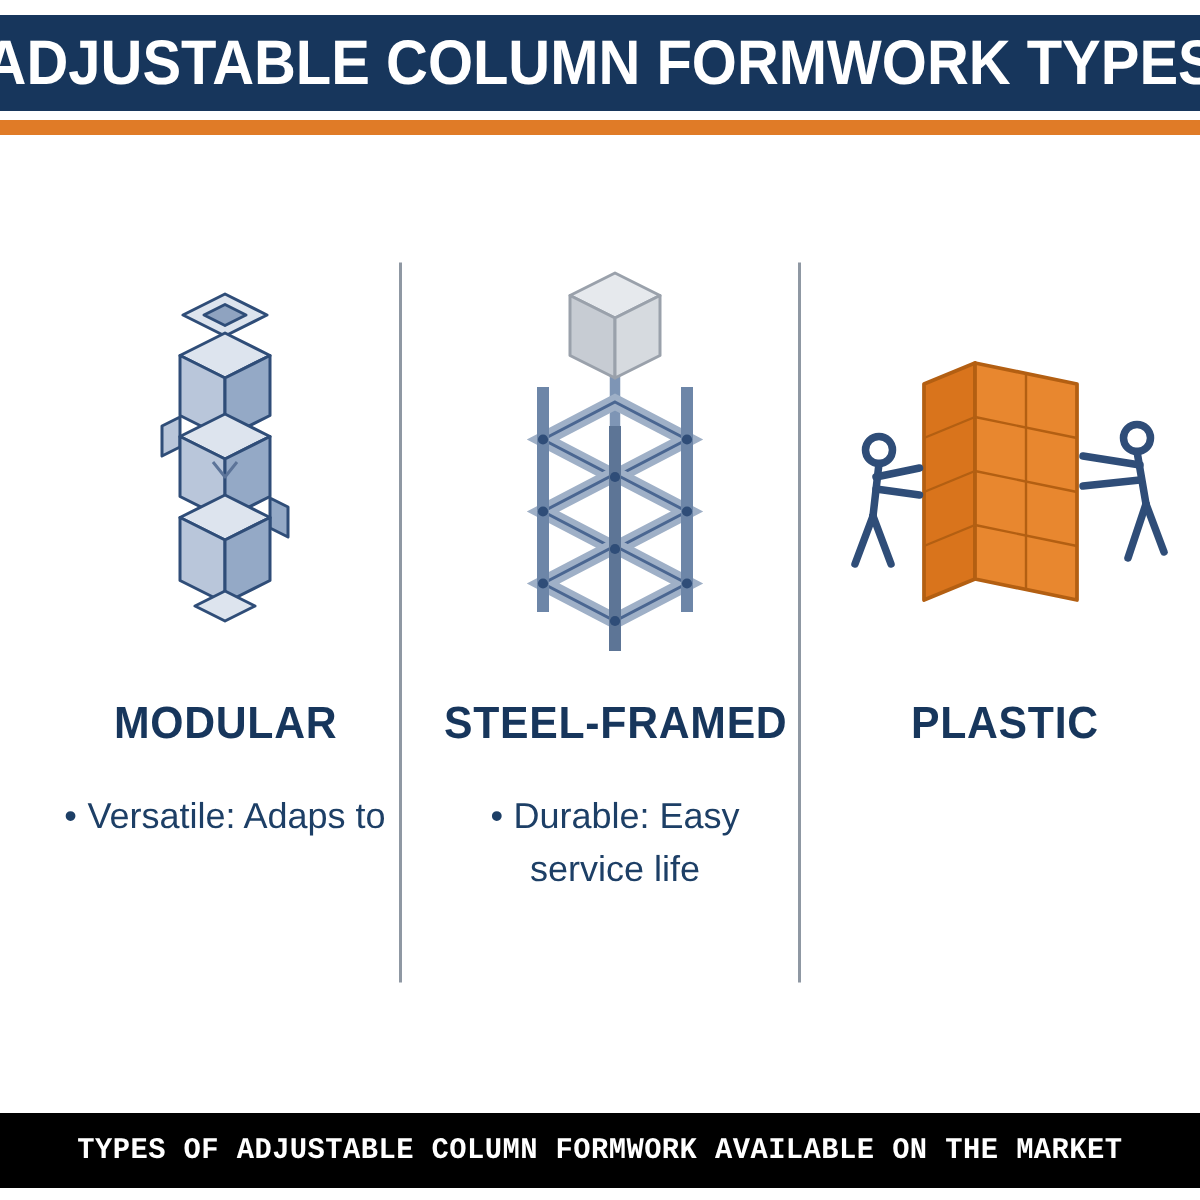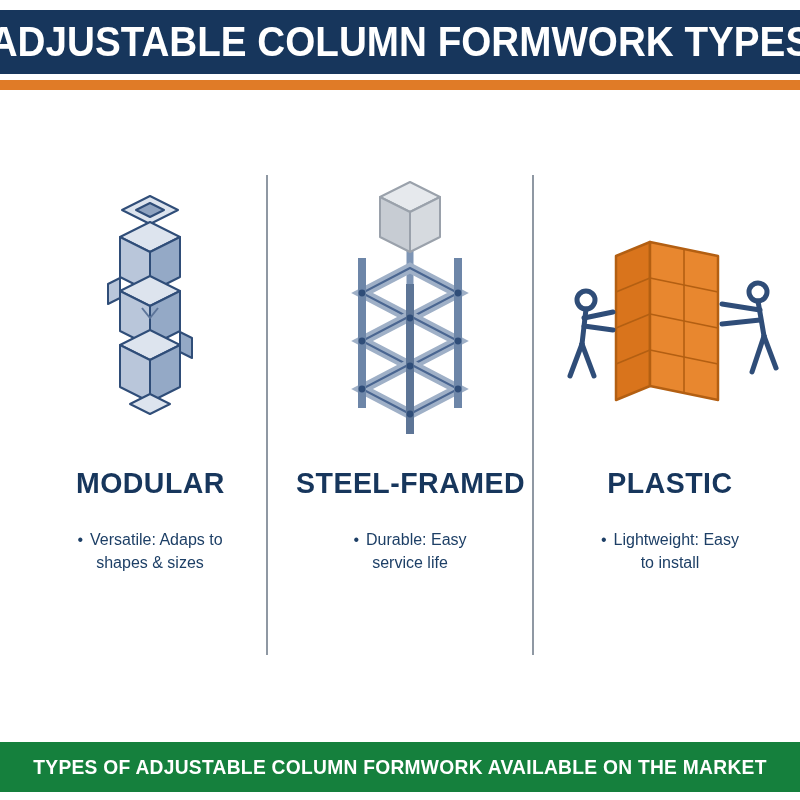--- a/index.html
+++ b/index.html
@@ -26,31 +26,31 @@
   .column { flex:1; display:flex; flex-direction:column; align-items:center; }
   .illus {
     height:270px; margin-top:18px; display:flex;
     align-items:flex-end; justify-content:center;
   }
   .heading {
     margin-top:28px; color:#17365c; font-size:30px; font-weight:bold;
     letter-spacing:0.5px; transform:scaleX(0.95); white-space:nowrap;
   }
   .bullet {
-    margin-top:28px; color:#1d3f66; font-size:16px; text-align:center;
+    margin-top:28px; color:#1d3f66; font-size:24px; text-align:center;
     line-height:1.45;
   }
   .bullet .dot { margin-right:7px; }
   .divider {
     position:absolute; top:175px; width:2px; height:480px; background:#8f98a3;
   }
   
   .footer-band {
     position:absolute; bottom:8px; left:0; right:0; height:50px;
-    background:#15803d; display:flex; align-items:center; justify-content:center;
+    background:#000000; display:flex; align-items:center; justify-content:center;font-family:Liberation Mono, monospace;
   }
   .footer-title {
     color:#ffffff; font-weight:bold; font-size:20px; white-space:nowrap;
     transform:scaleX(0.96); letter-spacing:0.3px;
   }
 </style>
 </head>
 <body>
 
 <div class="canvas">
@@ -91,21 +91,20 @@
 
             <path d="M100,206 L120,216 L100,226 L80,216 Z" fill="#dde4ee"></path>
 
             <path d="M92,120 L100,130 L108,120" fill="none" stroke="#5c7499"></path>
           </g>
         </svg>
       </div>
       <div class="heading">MODULAR</div>
       <div class="bullet">
         <span class="dot">•</span><span>Versatile: Adaps to</span><br>
-        <span>shapes &amp; sizes</span>
       </div>
     </div>
 
     <div class="column">
       <div class="illus">
         <svg width="220" height="262" viewBox="0 0 220 262">
 
           <line x1="110" y1="58" x2="110" y2="206" stroke="#7e95b5" stroke-width="7"></line>
 
           <g fill="none">
@@ -179,24 +178,20 @@
             <circle cx="208" cy="84" r="9" fill="#ffffff"></circle>
             <path d="M208,93 L214,128"></path>
             <path d="M210,102 L172,96"></path>
             <path d="M210,112 L172,116"></path>
             <path d="M214,128 L202,164"></path>
             <path d="M214,128 L226,160"></path>
           </g>
         </svg>
       </div>
       <div class="heading">PLASTIC</div>
-      <div class="bullet">
-        <span class="dot">•</span><span>Lightweight: Easy</span><br>
-        <span>to install</span>
-      </div>
     </div>
 
   </div>
 
   <div class="footer-band">
     <div class="footer-title">TYPES OF ADJUSTABLE COLUMN FORMWORK AVAILABLE ON THE MARKET</div>
   </div>
 
 </div>
 

